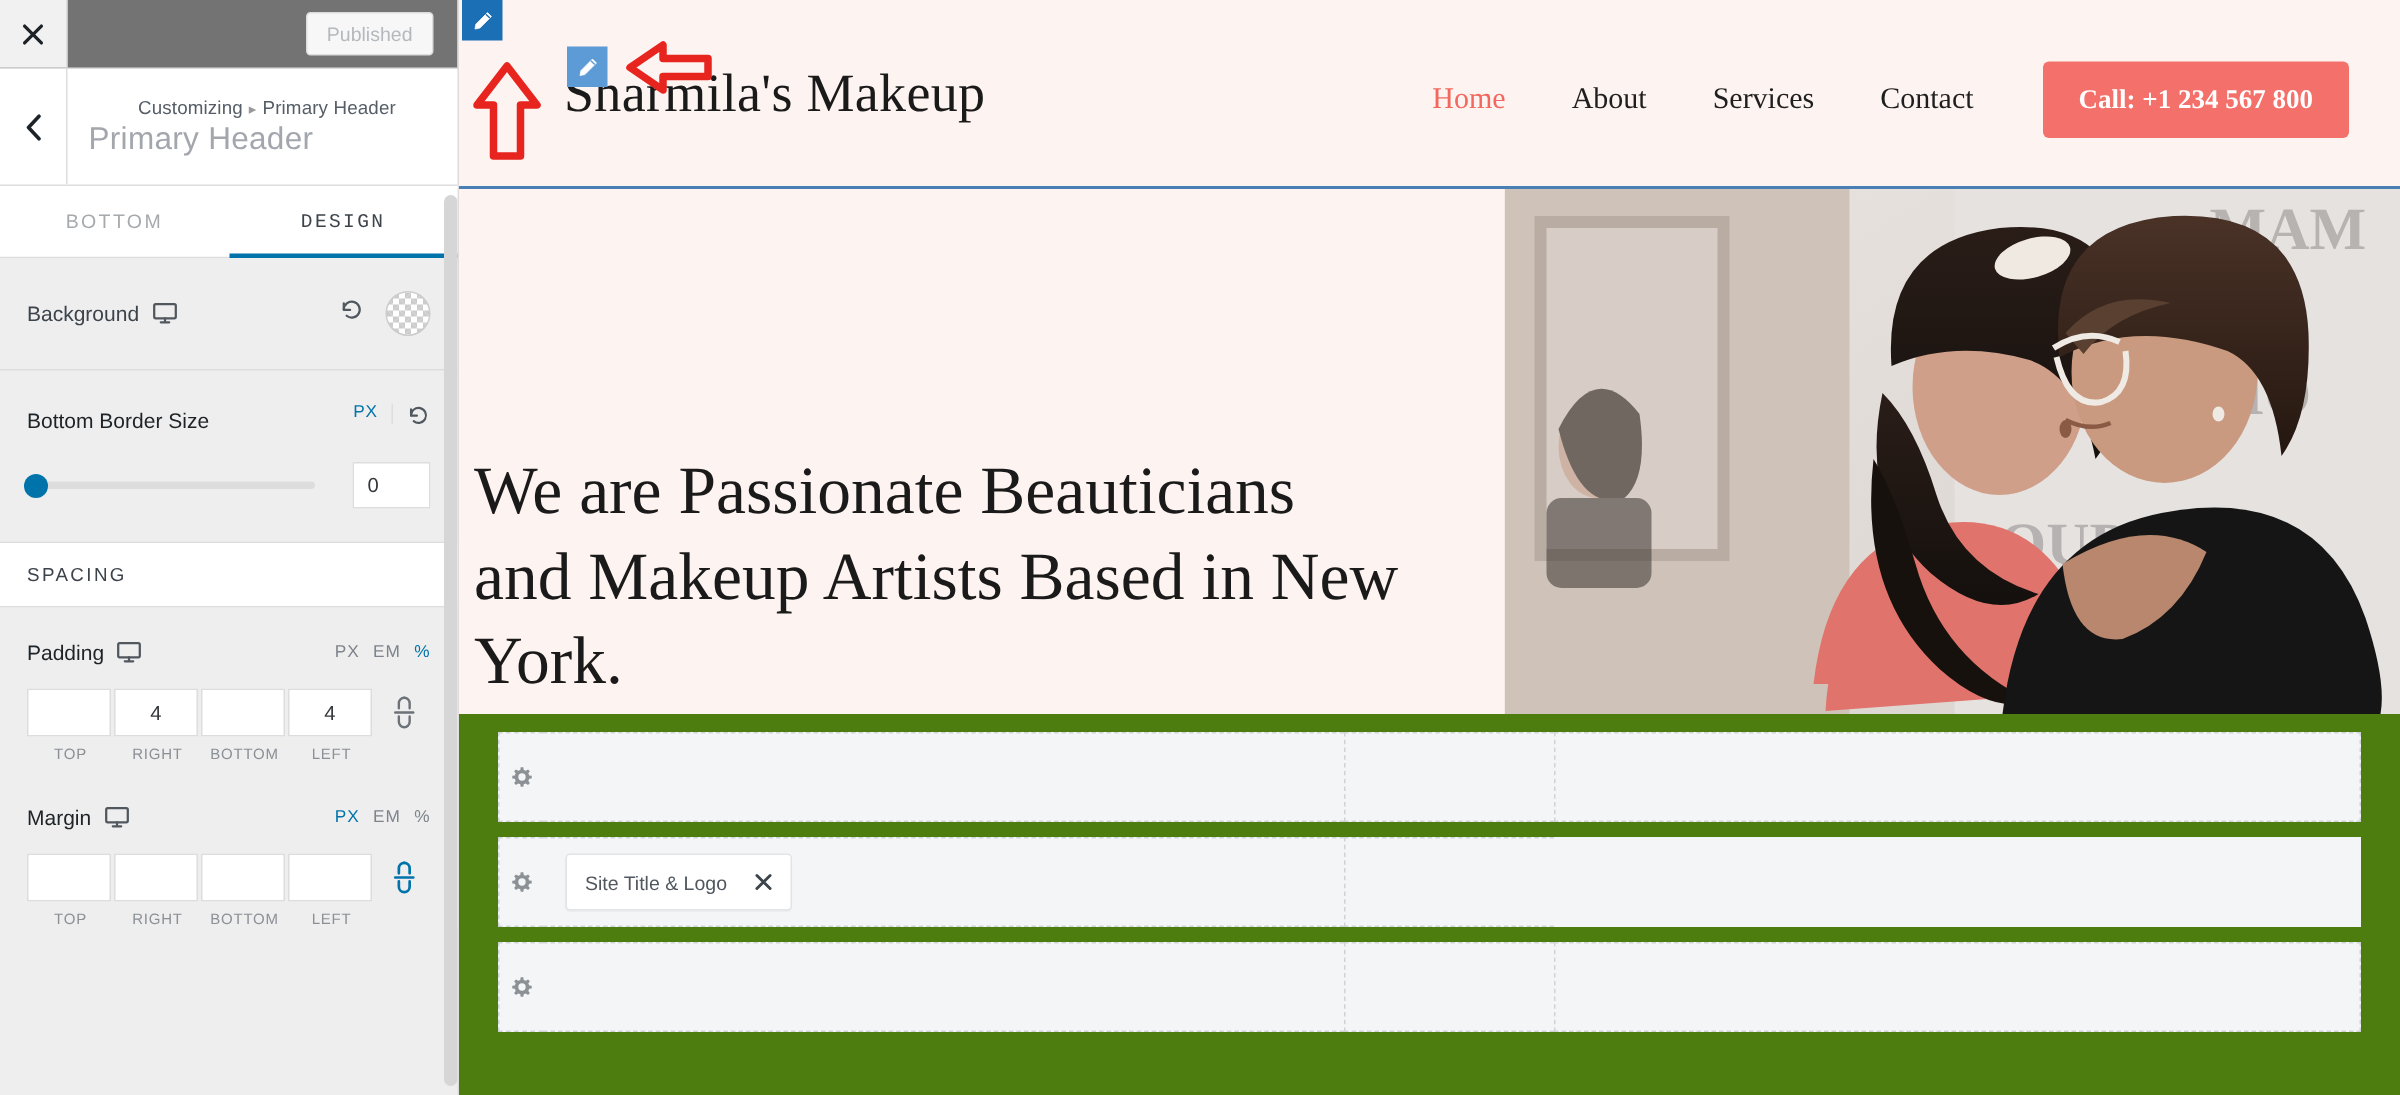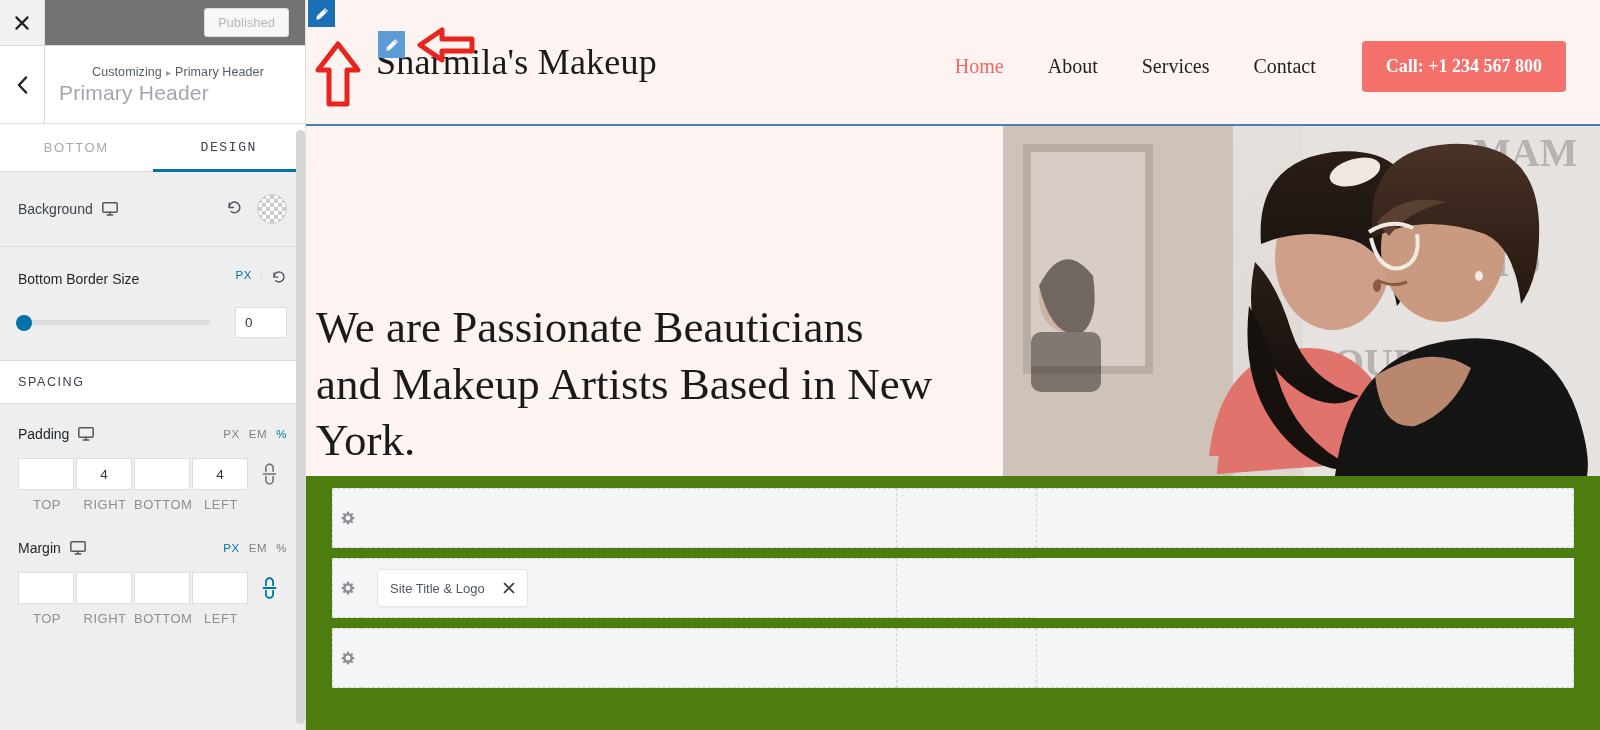--- a/index.html
+++ b/index.html
@@ -174,21 +174,21 @@
   .spacing-inputs { display: flex; align-items: flex-start; gap: 0; margin-top: 16px; }
   .sp-field { width: 58px; margin-right: 0; }
   .sp-input {
     width: 56px; height: 32px;
     border: 1px solid #ddd; background: #fff;
     display: flex; align-items: center; justify-content: center;
     font-size: 13.5px; color: #32373c;
   }
   .sp-cap {
     margin-top: 7px; text-align: center;
-    font-size: 13px; letter-spacing: .5px; color: #8b9096;
+    font-size: 10px; letter-spacing: .5px; color: #8b9096;
   }
   .link-btn {
     margin-left: 12px; margin-top: 5px;
     display: flex; align-items: center; justify-content: center;
     cursor: pointer;
   }
 
   .sb-scroll {
     position: absolute; right: 0; top: 130px;
     width: 9px; height: 594px;

